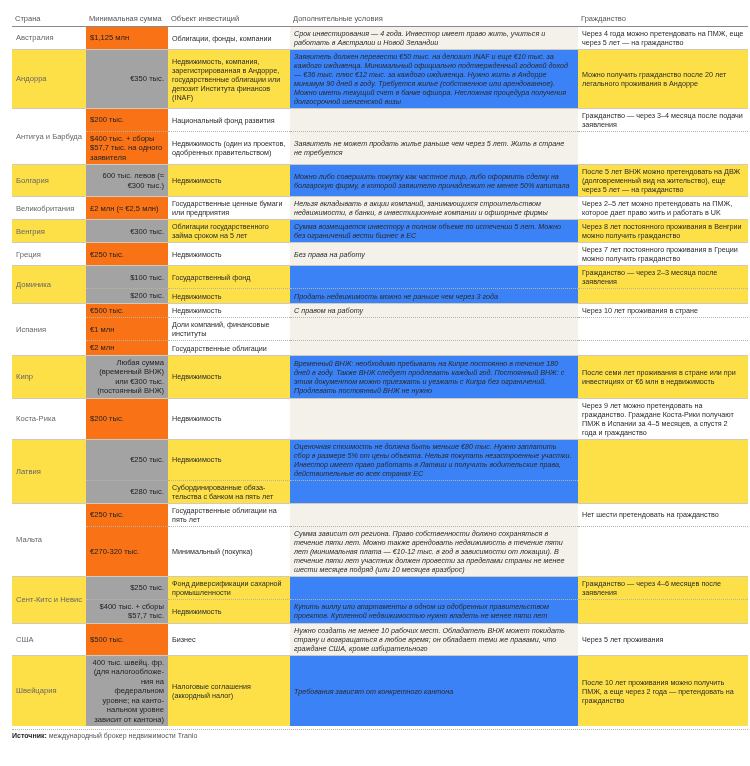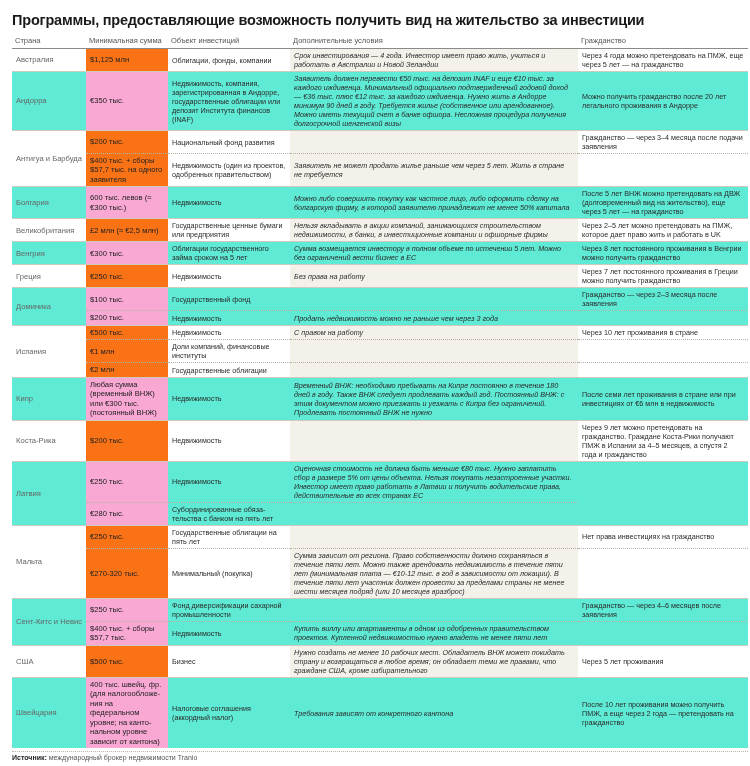--- a/index.html
+++ b/index.html
@@ -10,33 +10,32 @@
   col.c-country { width: 74px; }
   col.c-sum { width: 82px; }
   col.c-obj { width: 122px; }
   col.c-cond { width: 288px; }
   col.c-cit { width: 170px; }
   thead th { font-weight: normal; font-size: 7.5px; color: #555; text-align: left; padding: 2px 3px 3px 3px; border-bottom: 1.5px solid #8a8a8a; margin-left: 6px; }
   td { font-size: 7.2px; line-height: 1.25; padding: 2px 4px; vertical-align: middle; color: #2a2a2a; }
   td.country { color: #666; font-size: 7.6px; }
   td.sum { background: #f97316; color: #222; font-size: 7.6px; }
   td.cond { background: #f3f1ea; font-style: italic; }
-  tr.shade td { background: #5eead4; }
-  tr.shade td.sum { background: #f9a8d4; }
-  tr.shade td.cond { background: #5eead4; }
+  tr.shade td { background: #fde047; }
+  tr.shade td.sum { background: #a3a3a3; text-align: right; }
+  tr.shade td.cond { background: #3b82f6; }
   tr.grp-start td { border-top: 1px solid #cfcabd; }
   tr.sub td.sub-cell { border-top: 1px dotted #b9b3a3; }
   .source { font-size: 7px; color: #555; margin-top: 3px; padding-top: 2px; border-top: 1px dotted #b9b3a3; width: 736px; }
   .source b { color: #222; }
 </style>
 </head>
 <body>
 
 <div class="wrap">
-  <h1>Программы, предоставляющие возможность получить вид на жительство за инвестиции</h1>
   <table>
     <colgroup>
       <col class="c-country">
         <col class="c-sum">
         <col class="c-obj">
         <col class="c-cond">
         <col class="c-cit">
     </colgroup>
     <thead>
       <tr>
@@ -159,21 +158,21 @@
         <tr class="shade sub">
           <td class="sum sub-cell">€280 тыс.</td>
           <td class="obj sub-cell">Субординированные обяза­тельства с банком на пять лет</td>
           <td class="cond sub-cell"></td>
         </tr>
         <tr class="grp-start">
           <td class="country" rowspan="2">Мальта</td>
           <td class="sum">€250 тыс.</td>
           <td class="obj">Государственные облигации на пять лет</td>
           <td class="cond"></td>
-          <td class="cit">Нет права инвестициях на гражданство</td>
+          <td class="cit">Нет шести претендовать на гражданство</td>
         </tr>
         <tr class="sub">
           <td class="sum sub-cell">€270-320 тыс.</td>
           <td class="obj sub-cell">Минимальный (покупка)</td>
           <td class="cond sub-cell">Сумма зависит от региона. Право собственности должно сохраняться в течение пяти лет. Можно также арендовать недвижимость в течение пяти лет (минимальная плата — €10-12 тыс. в год в зависимости от локации). В течение пяти лет участник должен провести за пределами страны не менее шести месяцев подряд (или 10 месяцев вразброс)</td>
           <td class="cit sub-cell"></td>
         </tr>
         <tr class="shade grp-start">
           <td class="country" rowspan="2">Сент-Китс и Невис</td>
           <td class="sum">$250 тыс.</td>

